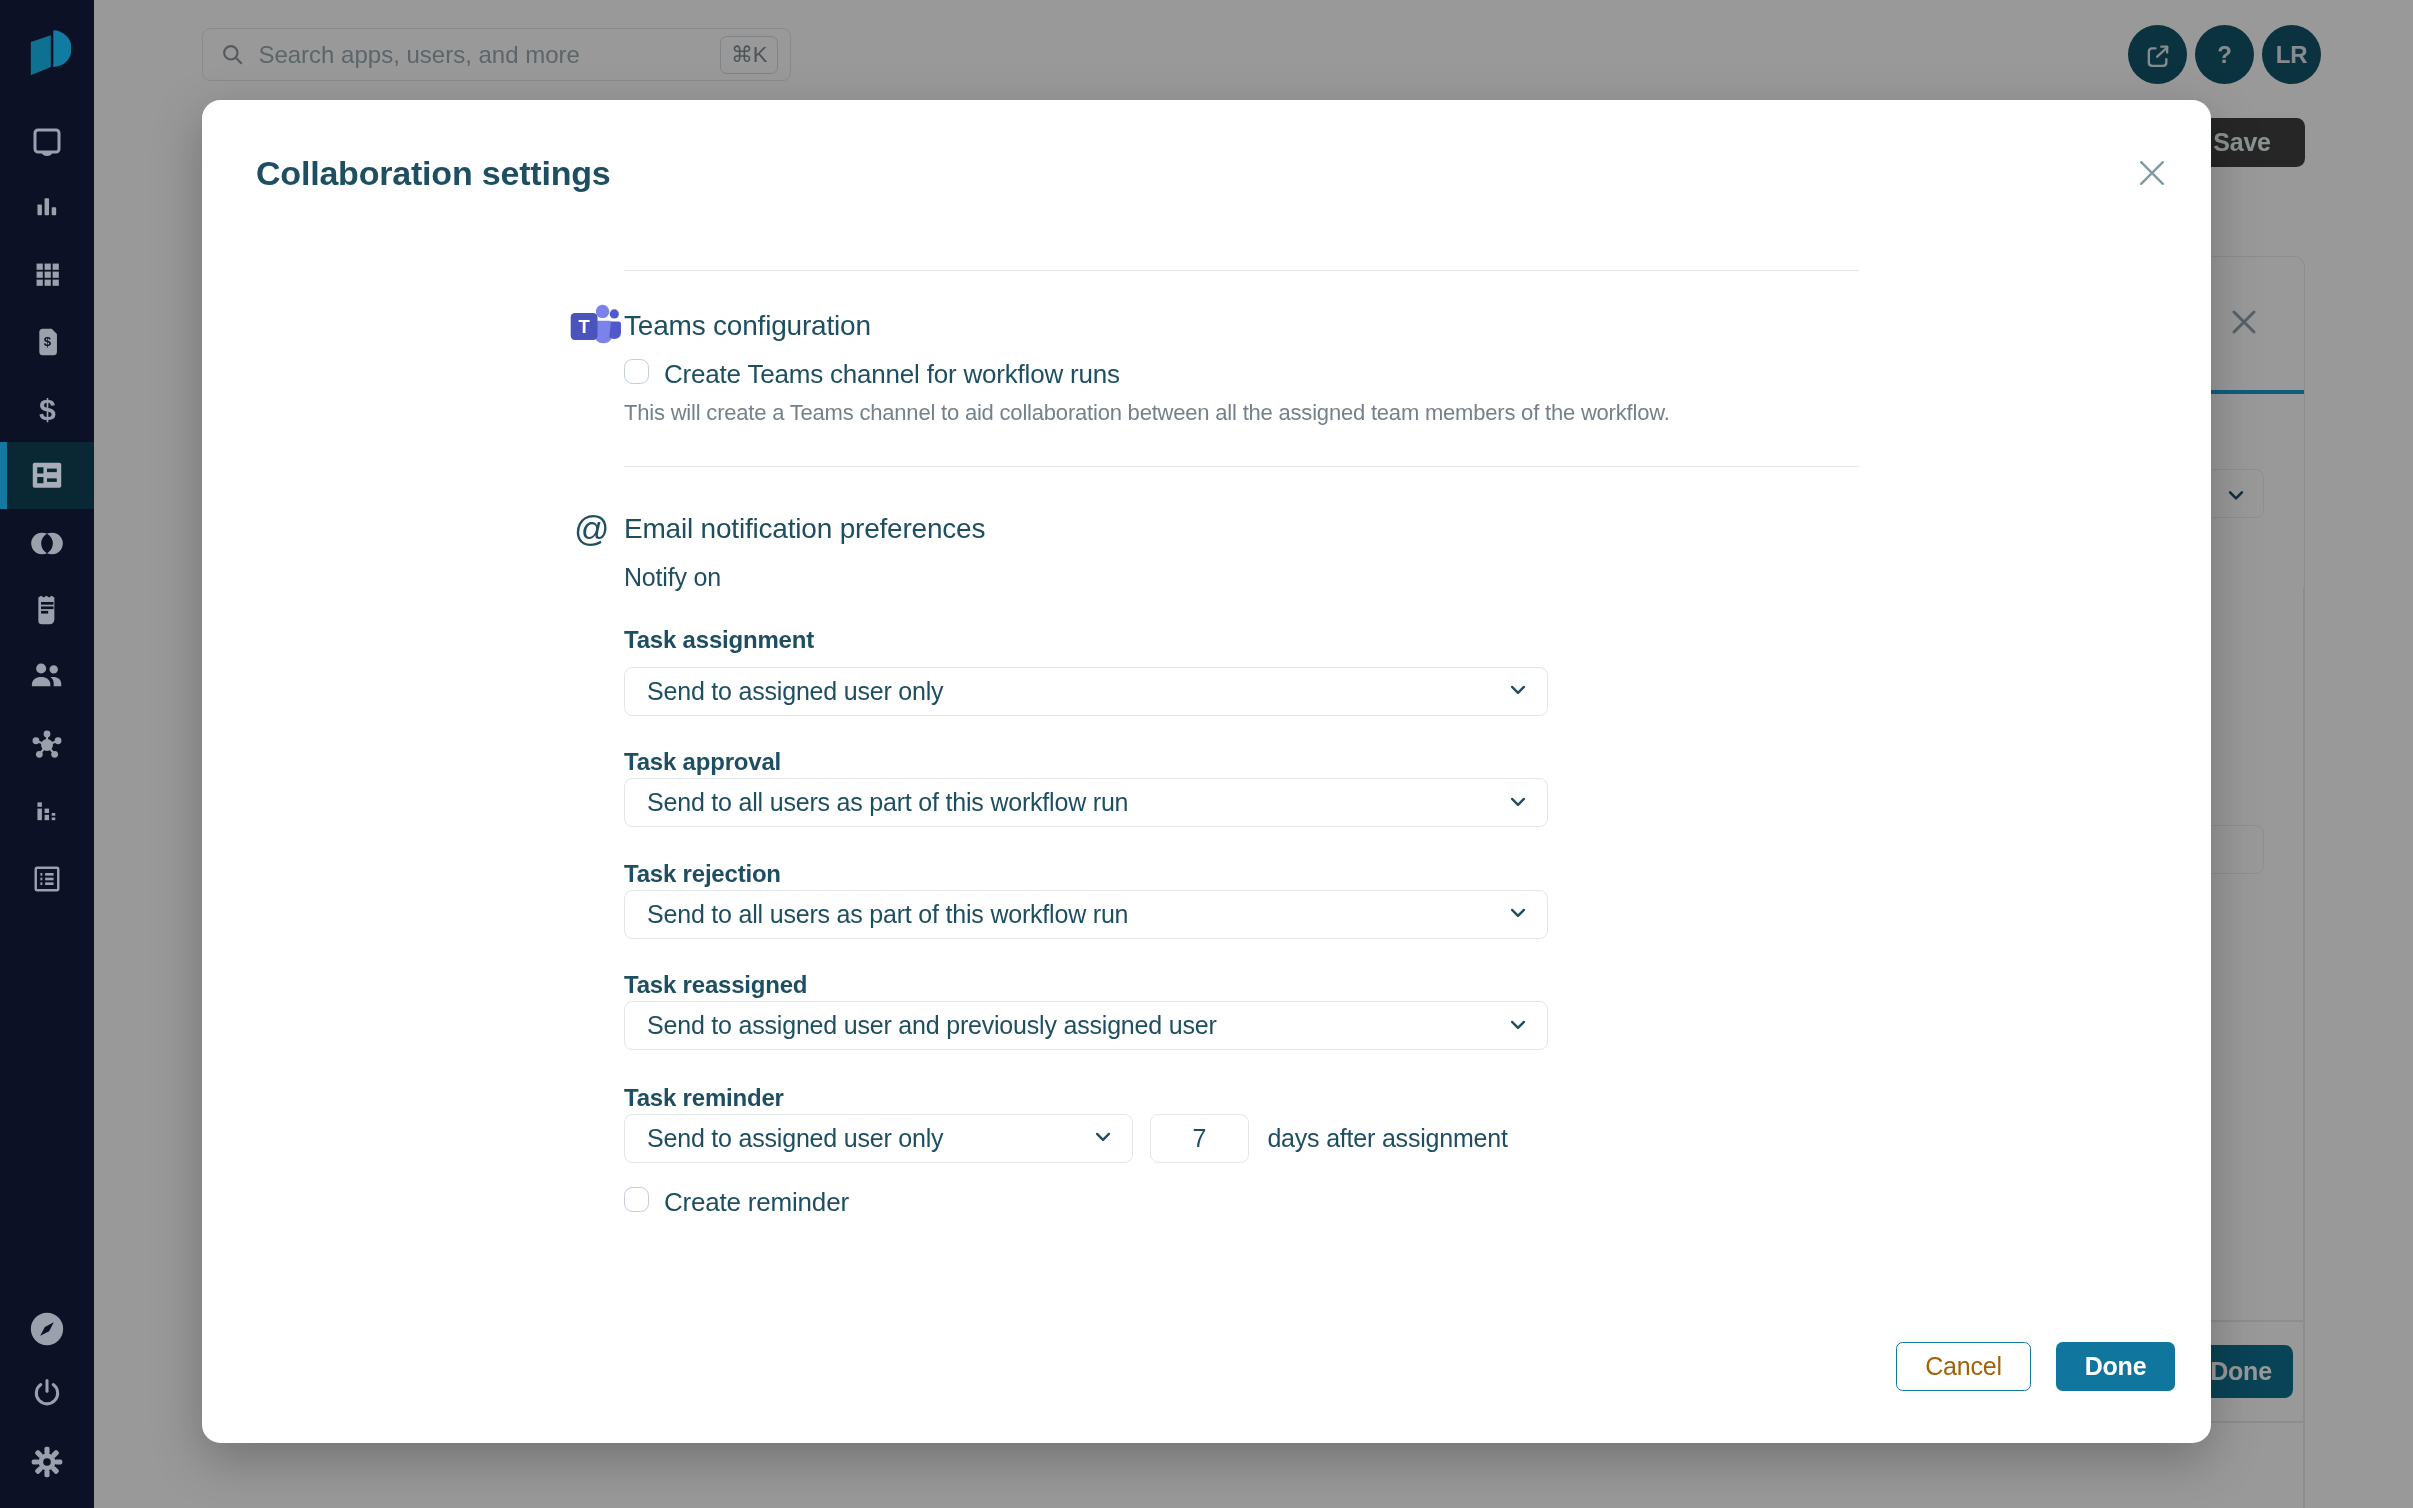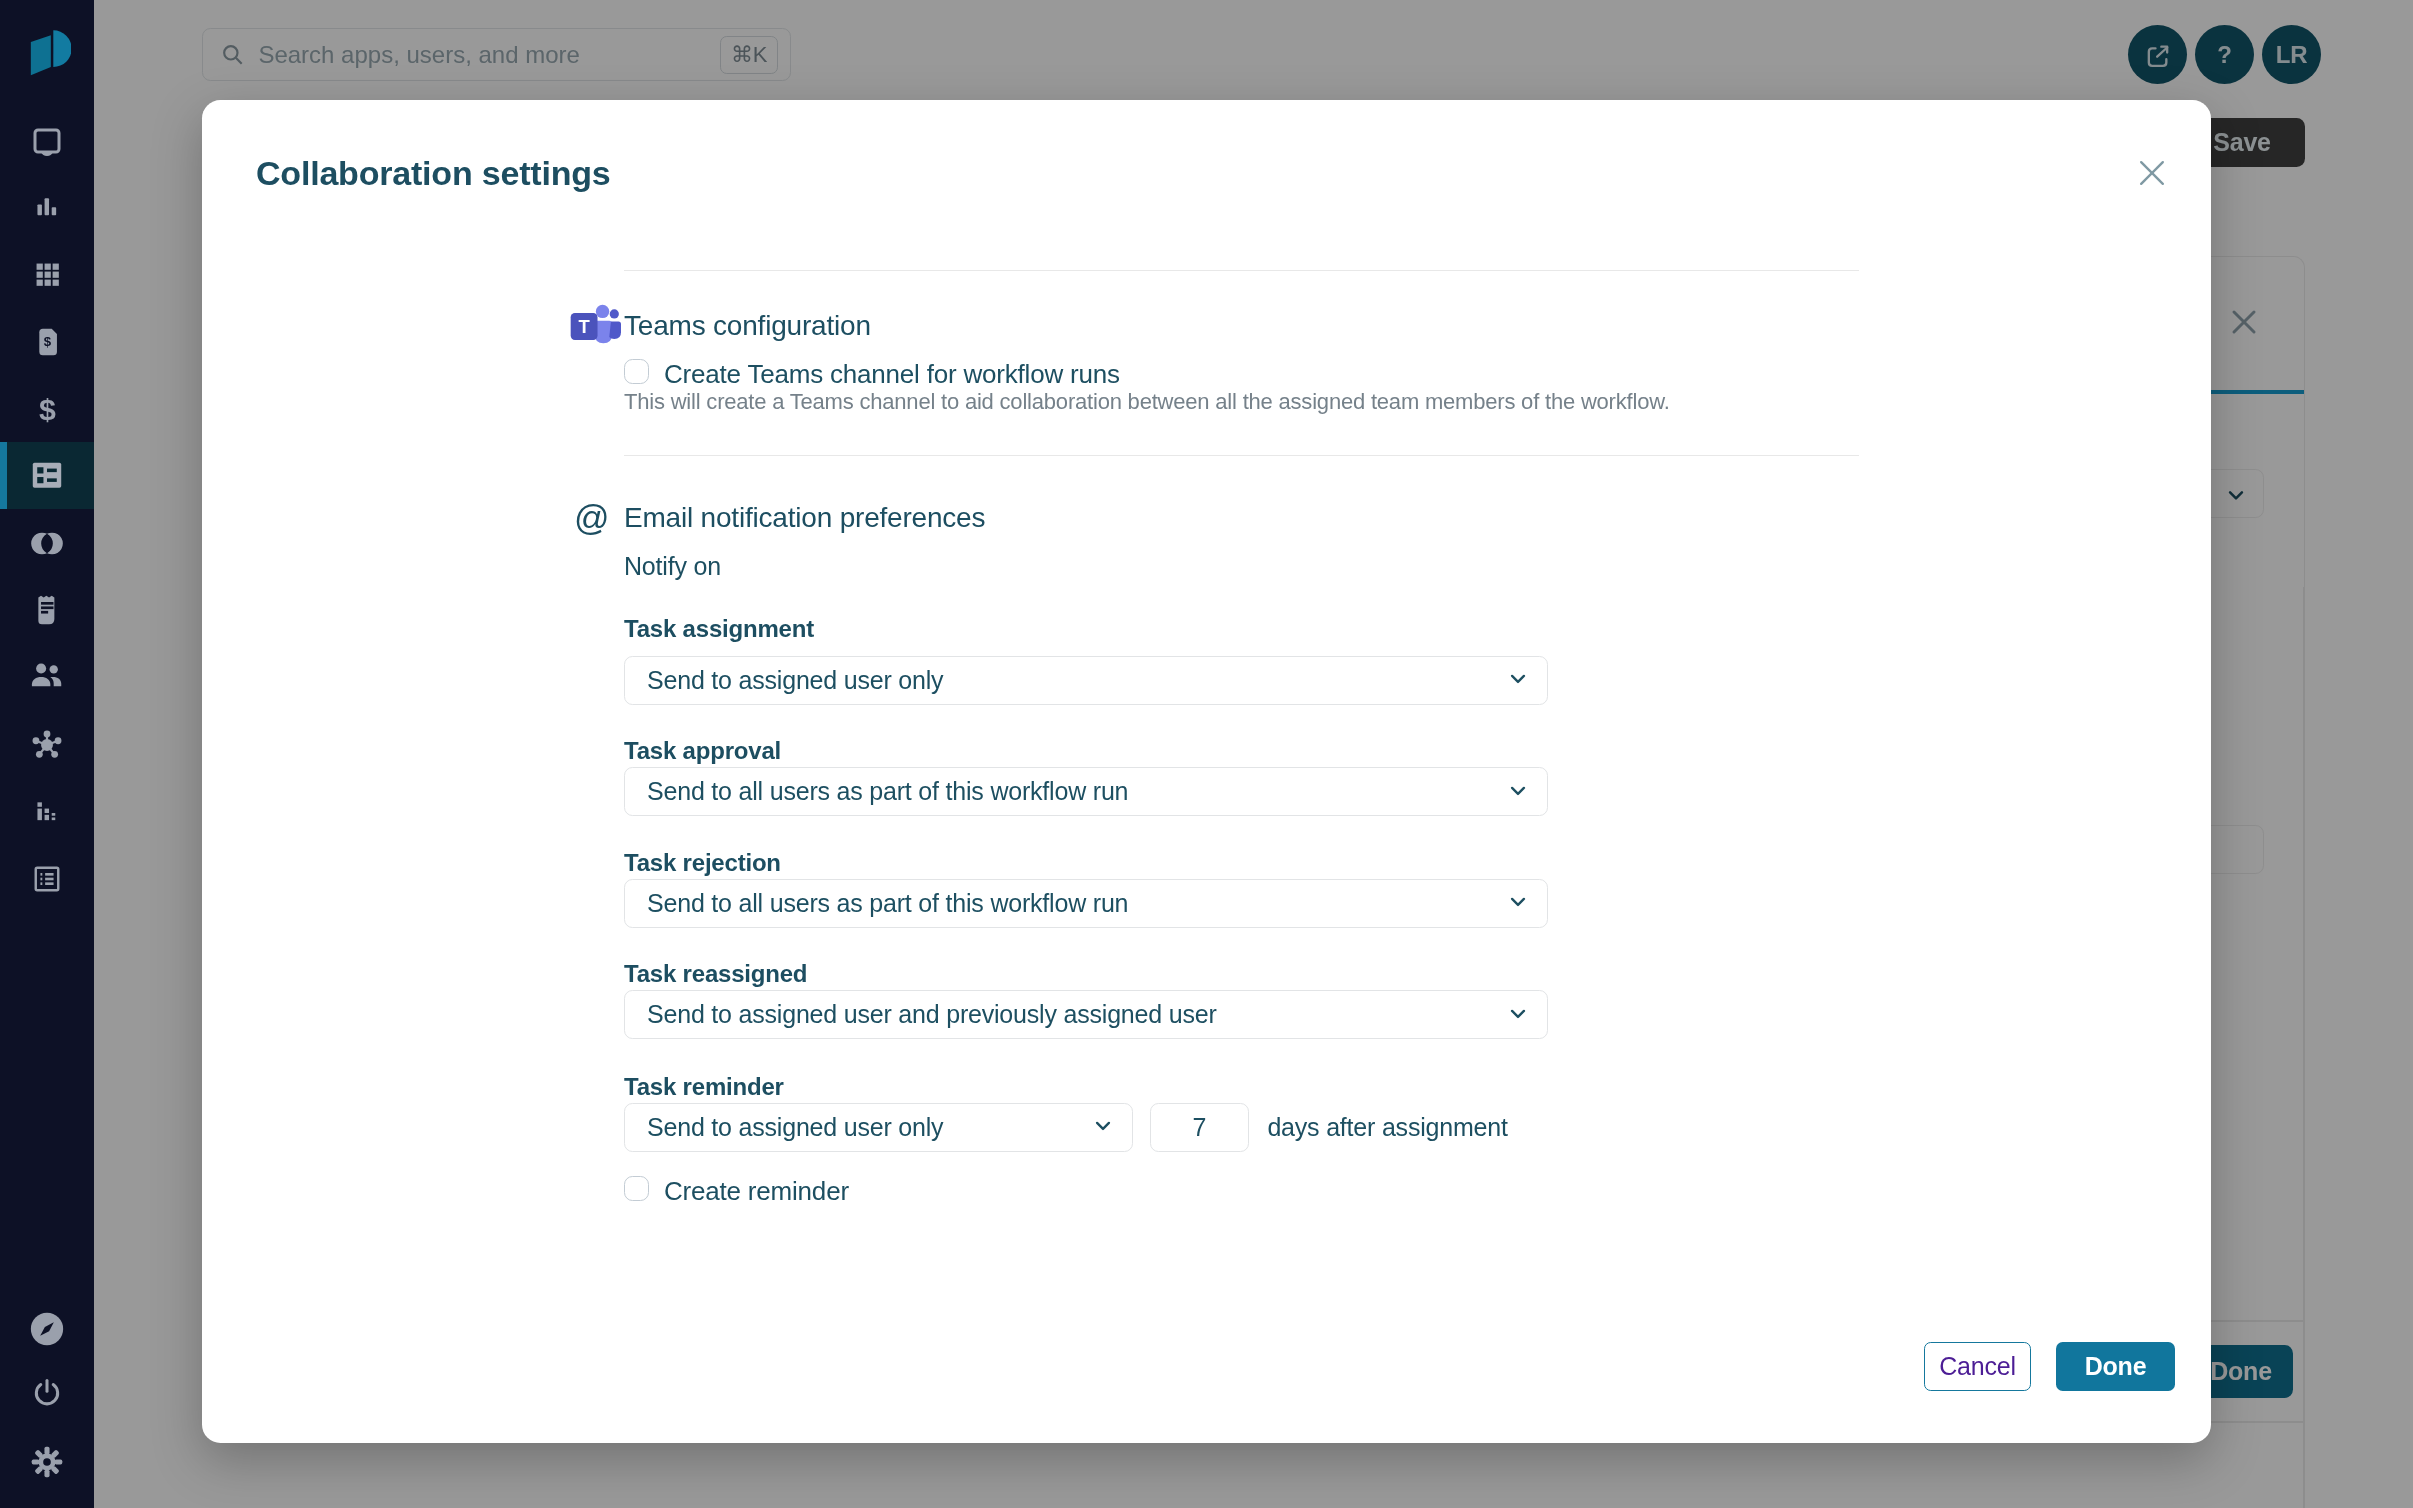--- a/index.html
+++ b/index.html
@@ -63,24 +63,24 @@
   .dropdown { position:relative; width:924px; height:49px; border:1.7px solid #e2e4e6; border-radius:8.4px; background:#fff; display:flex; align-items:center; padding:0 50px 0 22px; cursor:pointer; }
   .dropdown .dd-value { font-size:25px; color:#1d4f61; white-space:nowrap; }
   .dd-chevron { position:absolute; right:18.4px; top:50%; transform:translateY(-50%); color:#1d4f61; }
 
   .reminder-row { display:flex; align-items:center; }
   .dd-small { width:509px; }
   .days-input { width:99px; height:49px; margin-left:17px; border:1.7px solid #e2e4e6; border-radius:8.4px; font-family:inherit; font-size:25px; color:#1d4f61; text-align:center; outline:none; }
   .days-suffix { font-size:25px; color:#1d4f61; margin-left:18.4px; }
 
   .modal-footer { position:absolute; right:36px; bottom:52px; display:flex; gap:25px; }
-  .btn-cancel { width:107px; height:49px; border:1.7px solid #15789d; border-radius:6.7px; background:#fff; color:#4c1d95; font-size:25px; display:flex; align-items:center; justify-content:center; cursor:pointer; }
+  .btn-cancel { width:135px; height:49px; border:1.7px solid #15789d; border-radius:6.7px; background:#fff; color:#a16207; font-size:25px; display:flex; align-items:center; justify-content:center; cursor:pointer; }
   .btn-done { width:119px; height:49px; border-radius:6.7px; background:#11769d; color:#ffffff; font-size:25px; font-weight:700; display:flex; align-items:center; justify-content:center; cursor:pointer; }
 
-  .mt-36{margin-top:30px}.mt-9{margin-top:7.5px}.mt-13{}.mt-47{margin-top:39px}
+  .mt-36{margin-top:30px}.mt-9{margin-top:7.5px}.mt-13{margin-top:11px}.mt-47{margin-top:39px}
   .mt-44{margin-top:37px}.mt-11{margin-top:9.2px}.mt-39{margin-top:33px}.mt-15{margin-top:12.6px}
   .mt-38{margin-top:32px}.mt-16{margin-top:2px}.mt-29{margin-top:24px}
 </style>
 </head>
 <body>
 
 <div class="main-bg"></div>
 
 <div class="searchbox">
   <svg width="25" height="25" viewBox="0 0 30 30" fill="none" stroke="#8b9aa2" stroke-width="2.6">

